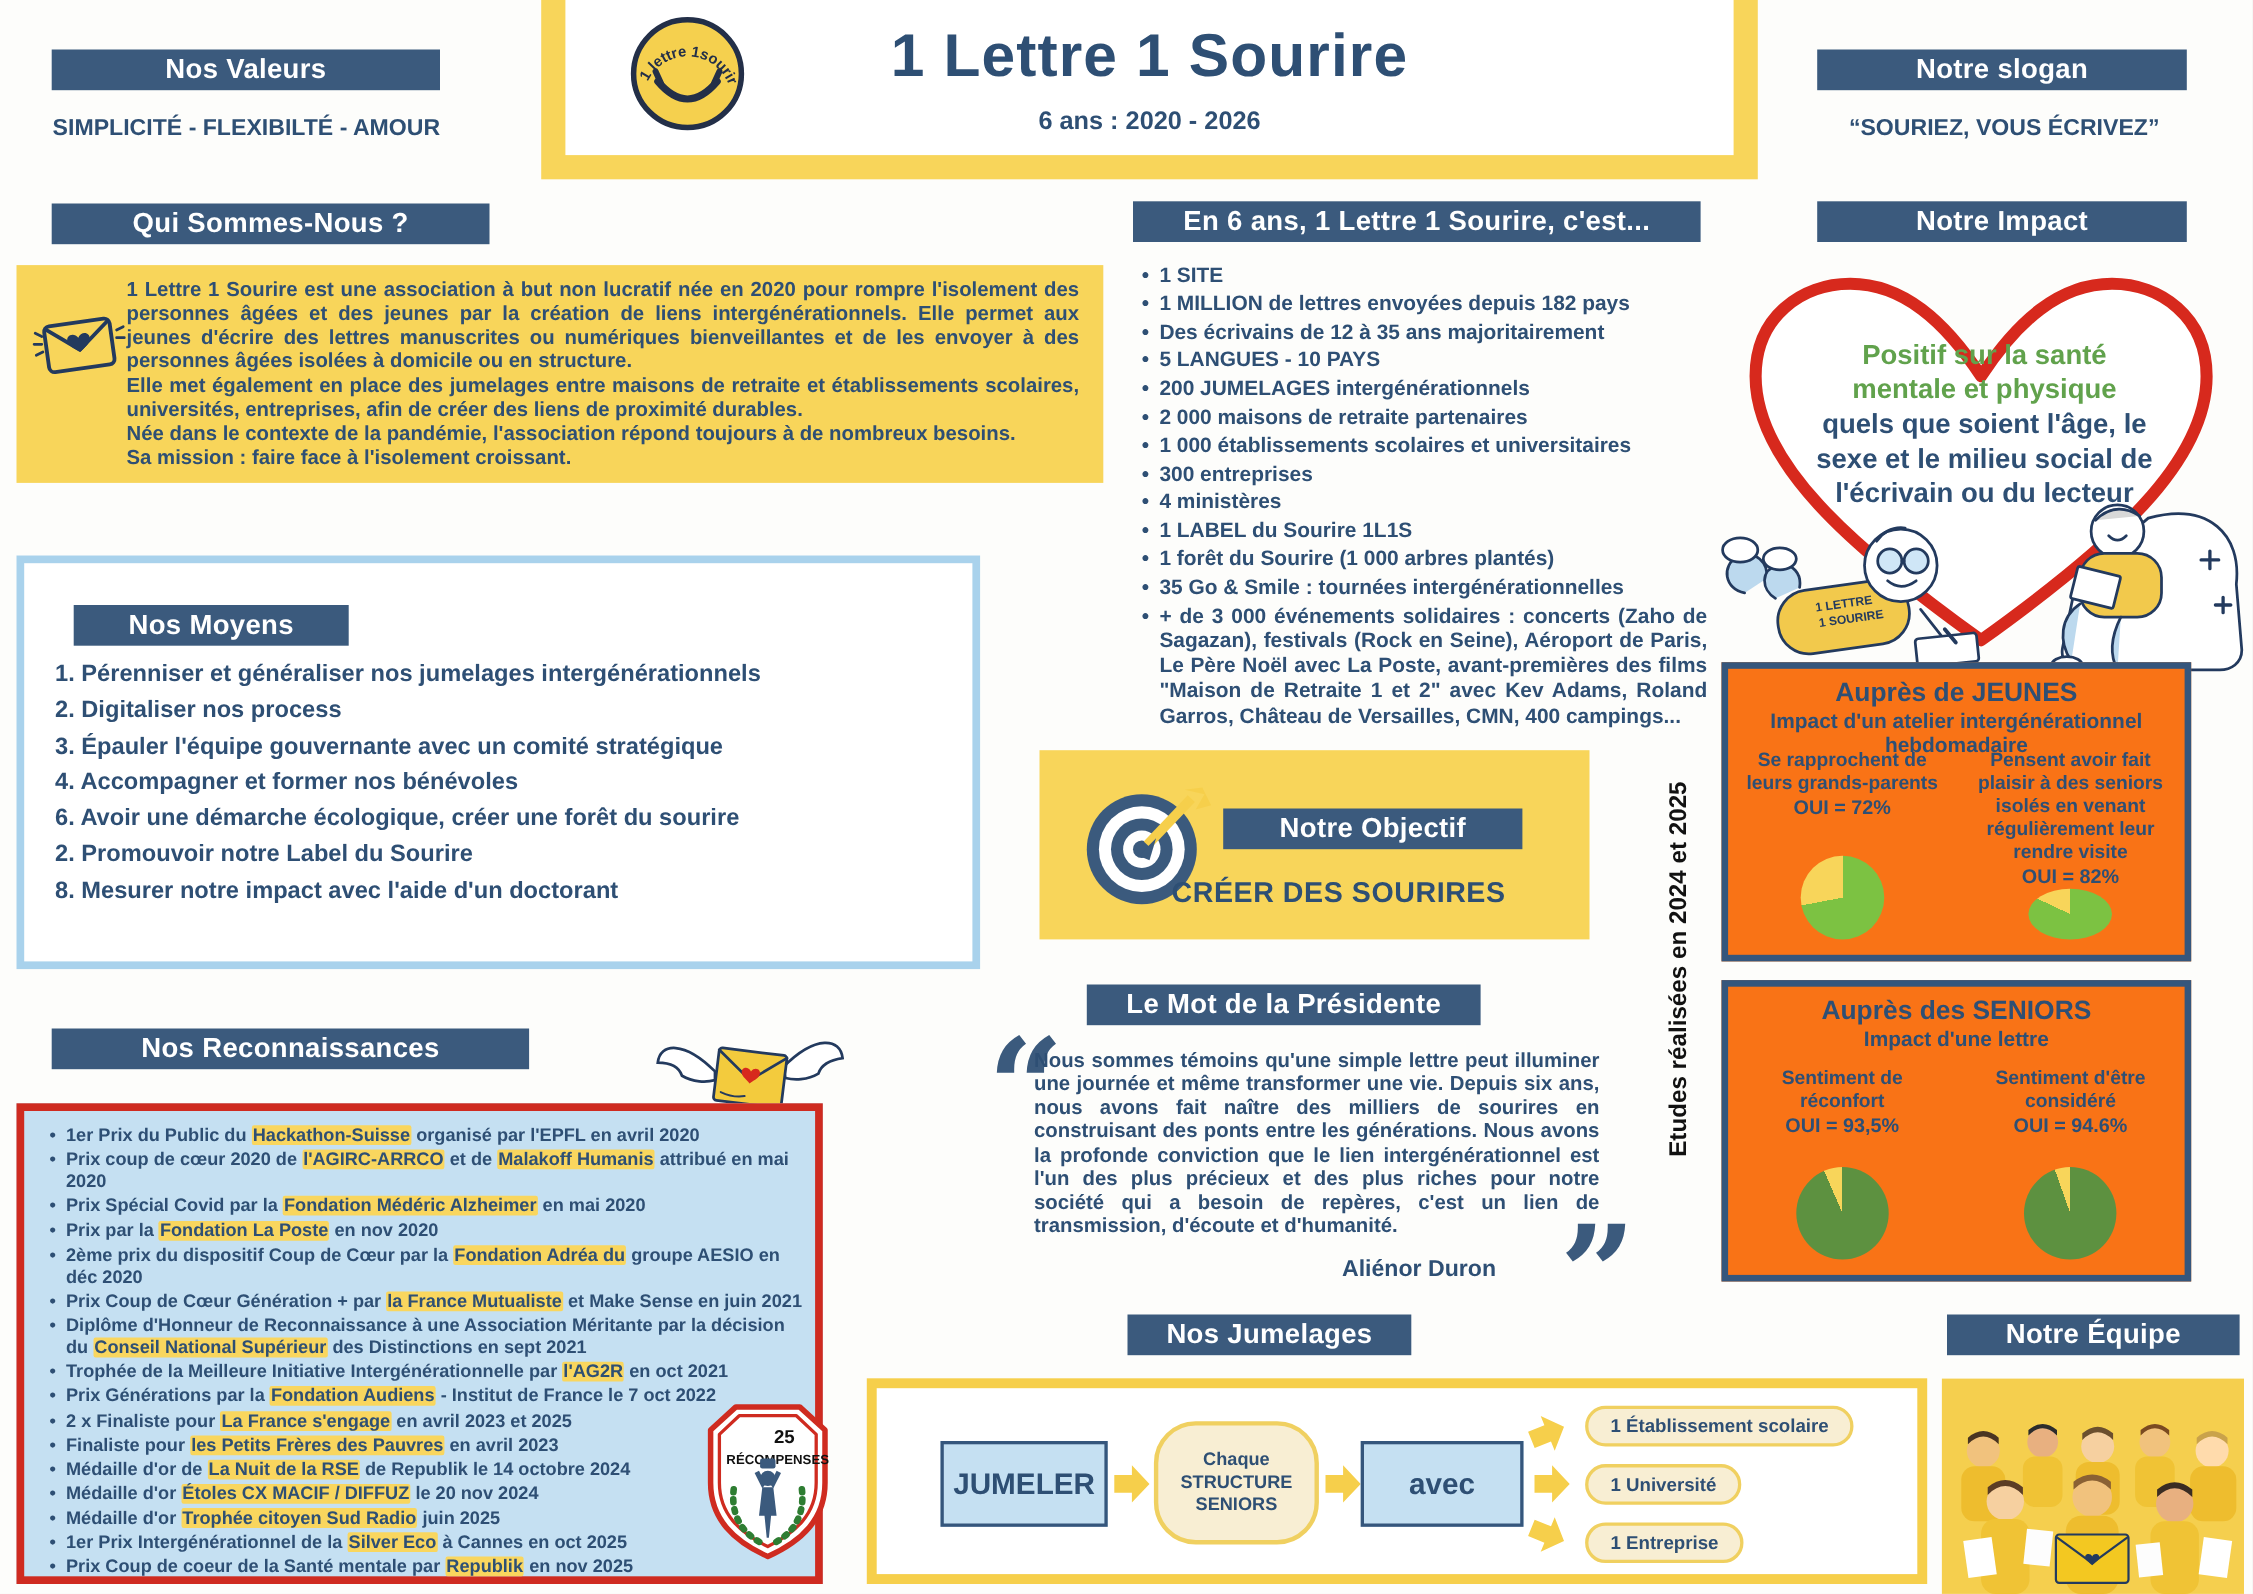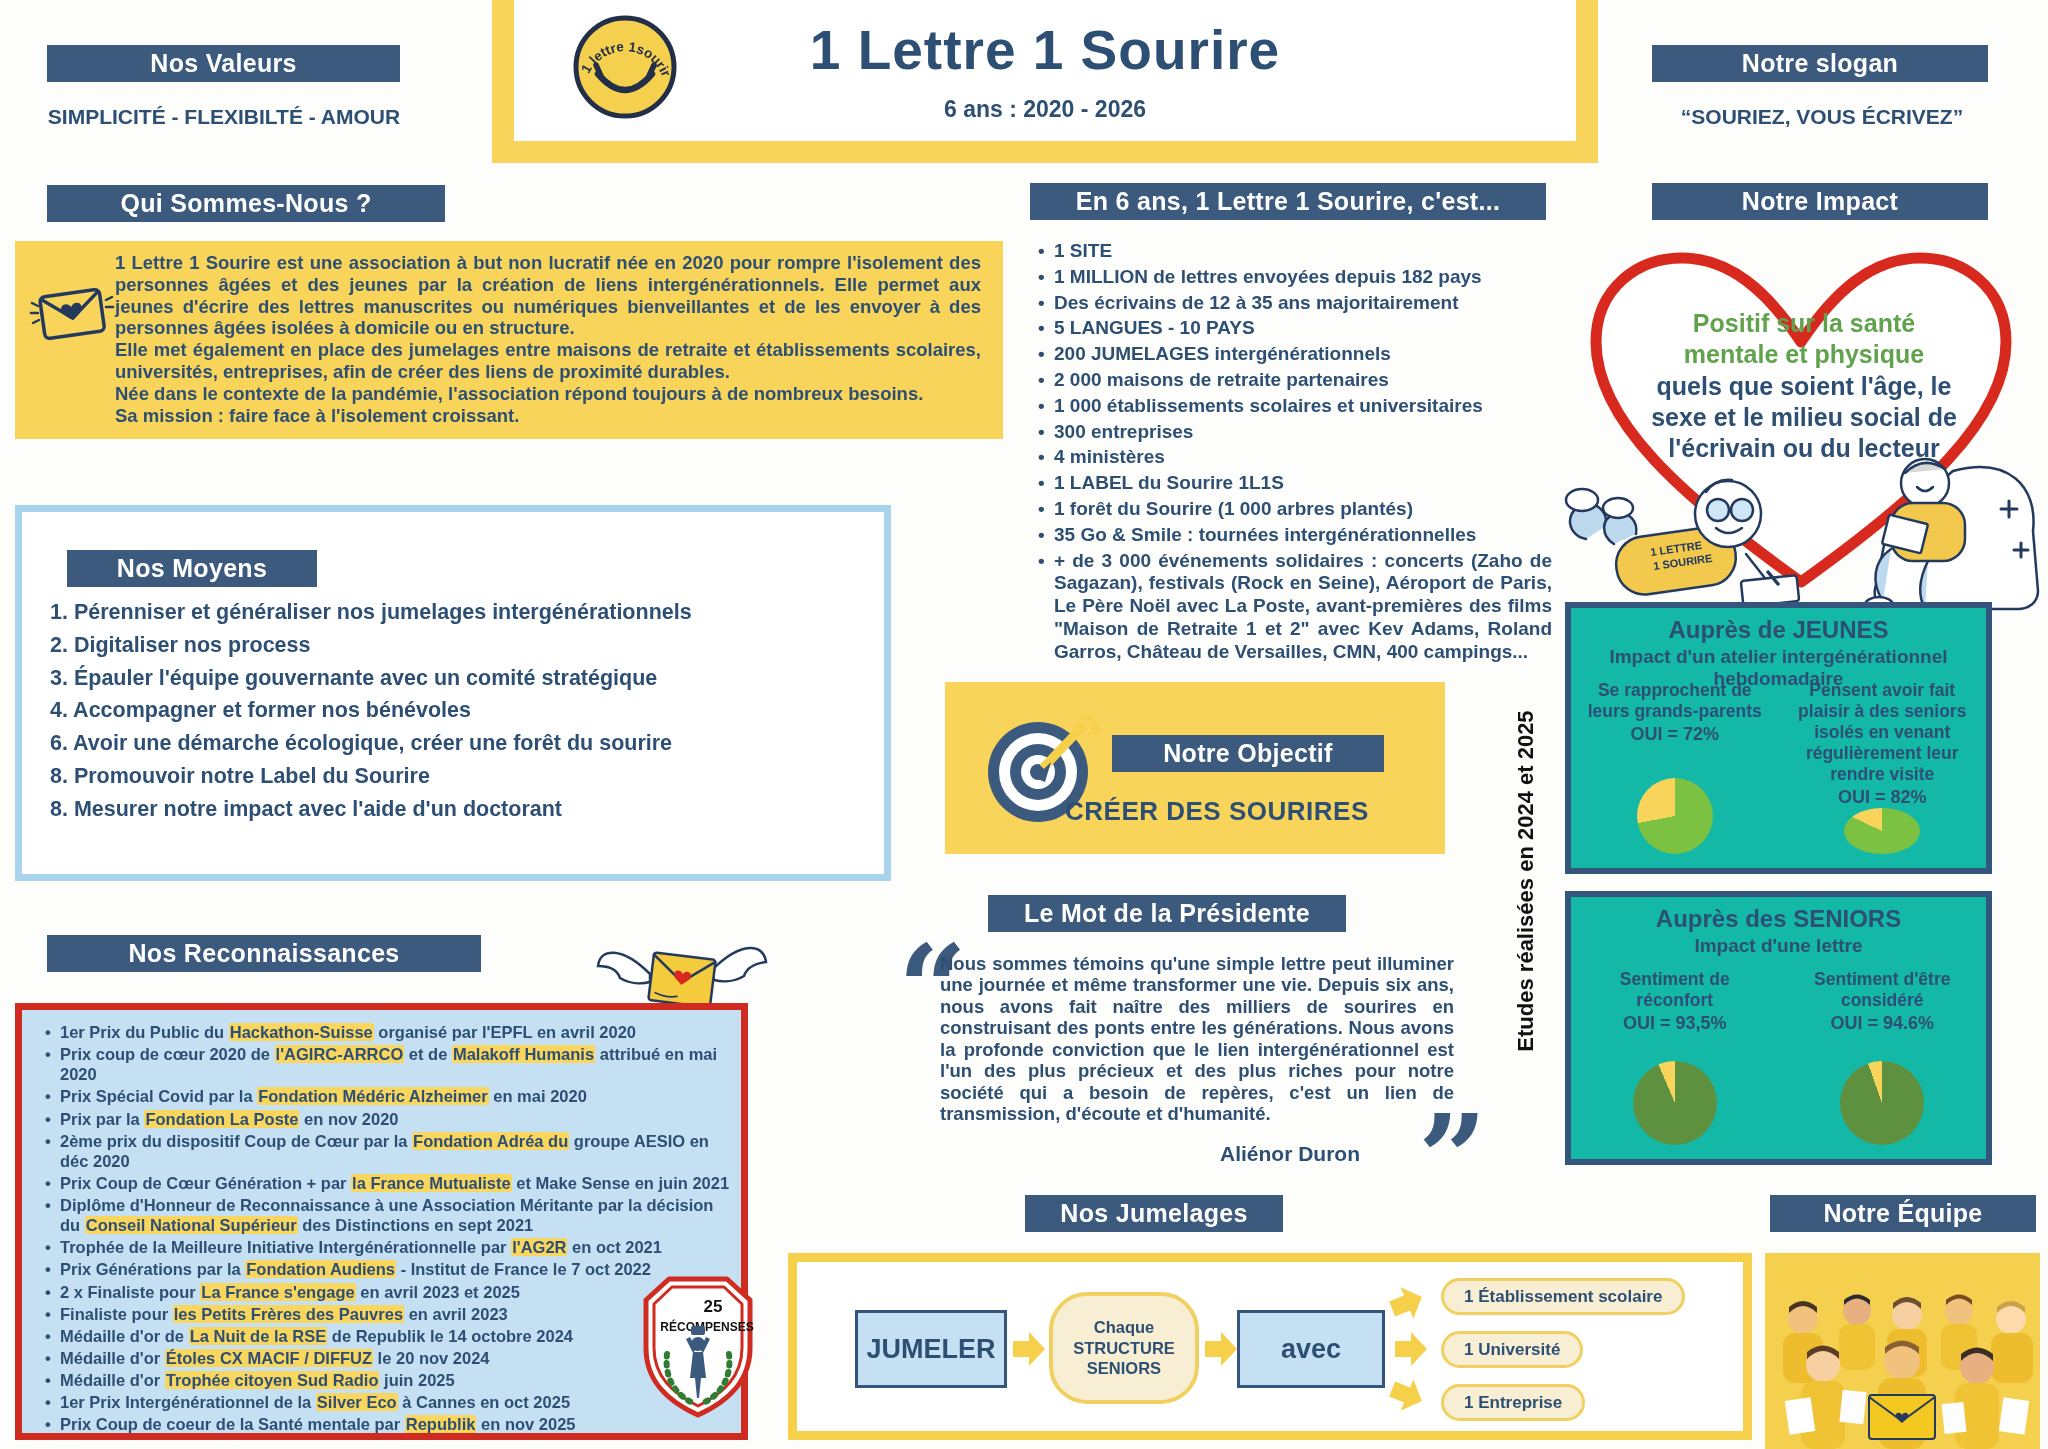--- a/index.html
+++ b/index.html
@@ -50,21 +50,21 @@
   .objectif-text{position:absolute;left:120px;top:114px;width:360px;text-align:left;
                  font-size:26px;font-weight:800;color:#2e4f74;letter-spacing:.5px;}
   
   .quote-mark{position:absolute;font-size:120px;font-weight:800;color:#3b5a7d;line-height:.4;
               font-family:"DejaVu Serif",serif;}
   .quote-text{position:absolute;left:940px;top:953px;width:514px;font-size:18.5px;line-height:1.16;
               font-weight:600;text-align:justify;color:#2e4f74;}
   .quote-sign{position:absolute;left:1150px;top:1142px;width:280px;text-align:center;
               font-size:21px;font-weight:800;color:#2e4f74;}
   
-  .stat-box{position:absolute;left:1565px;width:427px;background:#14b8a6;border:6px solid #35567c;box-sizing:border-box;}
+  .stat-box{position:absolute;left:1565px;width:427px;background:#f97316;border:6px solid #35567c;box-sizing:border-box;}
   .stat-box.jeunes{top:602px;height:272px;}
   .stat-box.seniors{top:891px;height:274px;}
   .stat-title{text-align:center;font-size:24px;font-weight:800;margin-top:8px;color:#2e4f74;}
   .stat-sub{text-align:center;font-size:19px;font-weight:800;margin-top:2px;color:#2e4f74;}
   .stat-cols{position:absolute;left:0;right:0;top:72px;bottom:0;display:flex;}
   .stat-col{flex:1;display:flex;flex-direction:column;align-items:center;padding:0 8px;}
   .stat-label{font-size:17.5px;font-weight:600;text-align:center;line-height:1.2;color:#2e4f74;}
   .stat-answer{font-size:18px;font-weight:800;color:#2e4f74;margin-top:2px;}
   .pie{border-radius:50%;margin-top:auto;margin-bottom:14px;}
   .pie.small{width:76px;height:76px;}
@@ -217,21 +217,21 @@
   <div class="moyens-box">
     <div class="hdr" style="left:45px;top:38px;width:250px;">
       <span>Nos Moyens</span>
     </div>
     <ol class="moyens-list">
         <li>1. Pérenniser et généraliser nos jumelages intergénérationnels</li>
         <li>2. Digitaliser nos process</li>
         <li>3. Épauler l'équipe gouvernante avec un comité stratégique</li>
         <li>4. Accompagner et former nos bénévoles</li>
         <li>6. Avoir une démarche écologique, créer une forêt du sourire</li>
-        <li>8. Promouvoir notre Label du Sourire</li>
+        <li>2. Promouvoir notre Label du Sourire</li>
         <li>8. Mesurer notre impact avec l'aide d'un doctorant</li>
       </ol>
   </div>
 
   <div class="objectif-card">
     <svg class="target-icon" viewBox="0 0 120 120">
       <circle cx="55" cy="64" r="50" fill="#3b5a7d"></circle>
       <circle cx="55" cy="64" r="39" fill="#ffffff"></circle>
       <circle cx="55" cy="64" r="28" fill="#3b5a7d"></circle>
       <circle cx="55" cy="64" r="17" fill="#ffffff"></circle>

